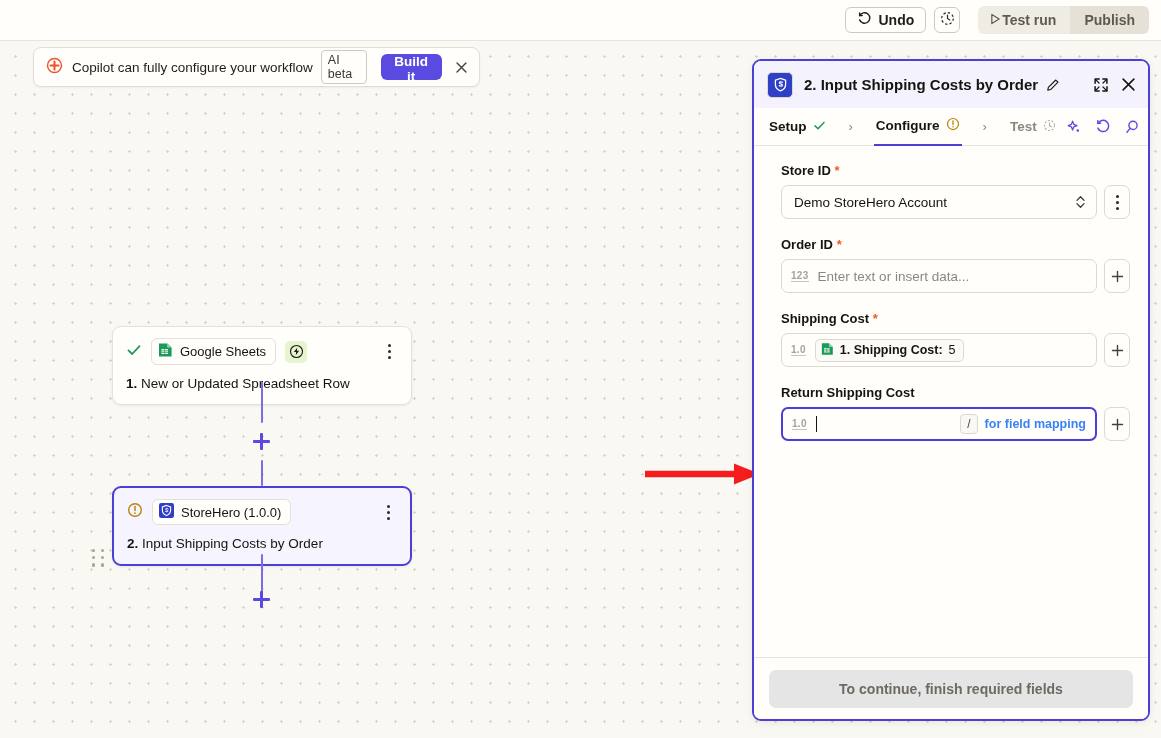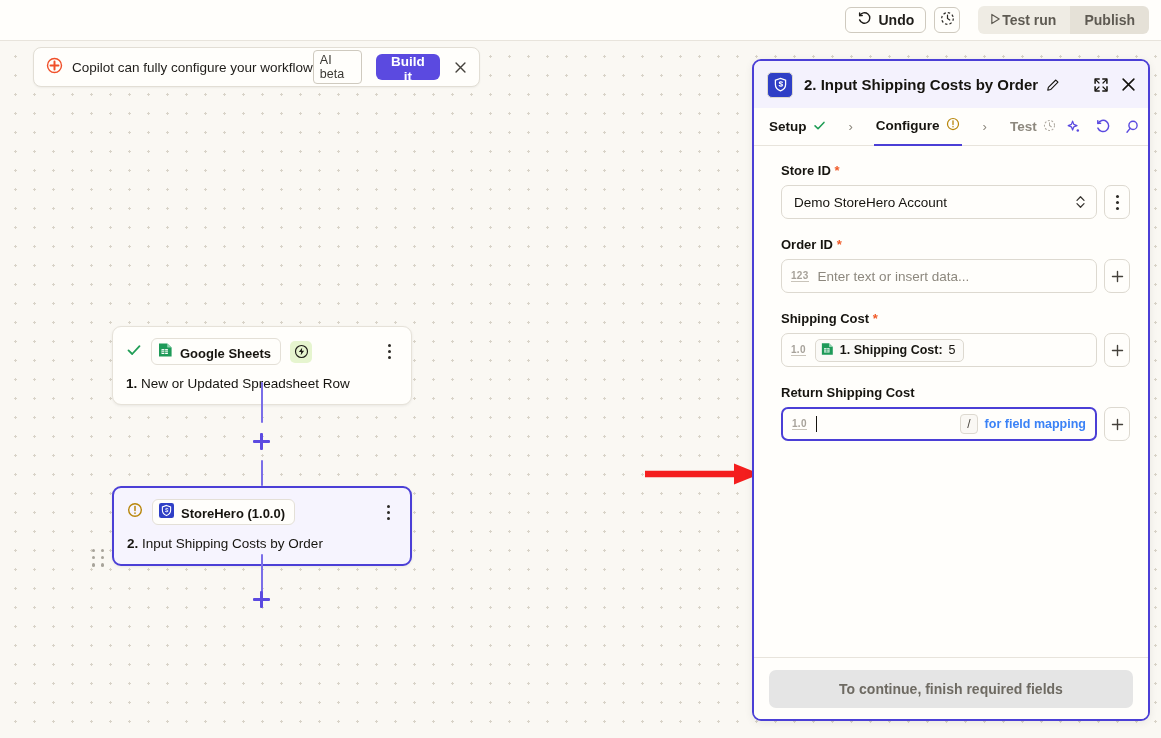--- a/index.html
+++ b/index.html
@@ -62,21 +62,21 @@
     width: 447px; height: 40px;
     background: #fffefb;
     border: 1px solid #e2ded5; border-radius: 8px;
     display: flex; align-items: center; padding: 0 8px 0 12px;
     box-shadow: 0 1px 2px rgba(0,0,0,.05);
   }
   .copilot-text {
     font-size: 13.5px; color: #1f1d1a; margin-left: 9px; white-space: nowrap;
   }
   .ai-beta {
-    padding: 2px 6px;
+    margin-left: 8px; padding: 2px 6px;
     border: 1px solid #cfcabf; border-radius: 4px;
     font-size: 12.5px; color: #3a3833; background: #fffefb;
   }
   .build-it {
     margin-left: 14px; height: 26px; padding: 0 12px;
     background: #5b4ae0; border: none; border-radius: 6px;
     color: #fff; font-size: 13.5px; font-weight: 700; cursor: pointer;
   }
   .banner-close {
     margin-left: 10px; width: 24px; height: 24px;
@@ -96,24 +96,24 @@
     box-shadow: 0 1px 3px rgba(0,0,0,.07);
   }
   .node-2 {
     left: 112px; top: 445px;
     background: #f6f4fe;
     border: 2px solid #4b3fd6;
     box-shadow: 0 1px 3px rgba(0,0,0,.07);
   }
   .node-head { display: flex; align-items: center; gap: 9px; }
   .node-chip {
-    display: inline-flex; align-items: flex-end; gap: 7px;
+    display: inline-flex; align-items: center; gap: 7px;
     background: #fffefb; border: 1px solid #e4e0d7;
     border-radius: 6px; padding: 3px 9px 3px 6px;
-    font-size: 13px; font-weight: 700; color: #16140f;
+    font-size: 13px; font-weight: 400; color: #16140f;
   }
   .chip-power {
     width: 22px; height: 22px; border-radius: 5px;
     background: #e6f5cf;
     display: flex; align-items: center; justify-content: center;
   }
   .node-kebab {
     margin-left: auto; width: 18px; height: 20px;
     display: flex; flex-direction: column; align-items: center;
     justify-content: center; gap: 3px; cursor: pointer;

